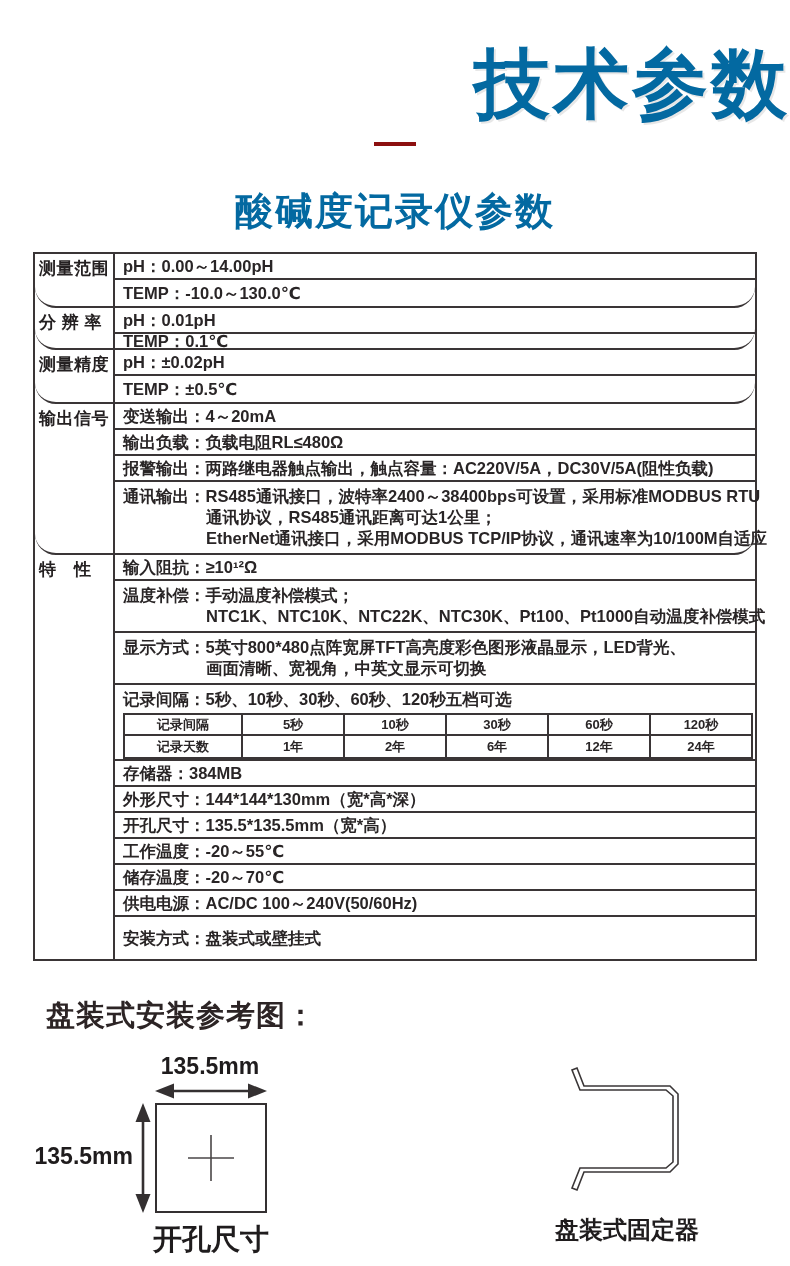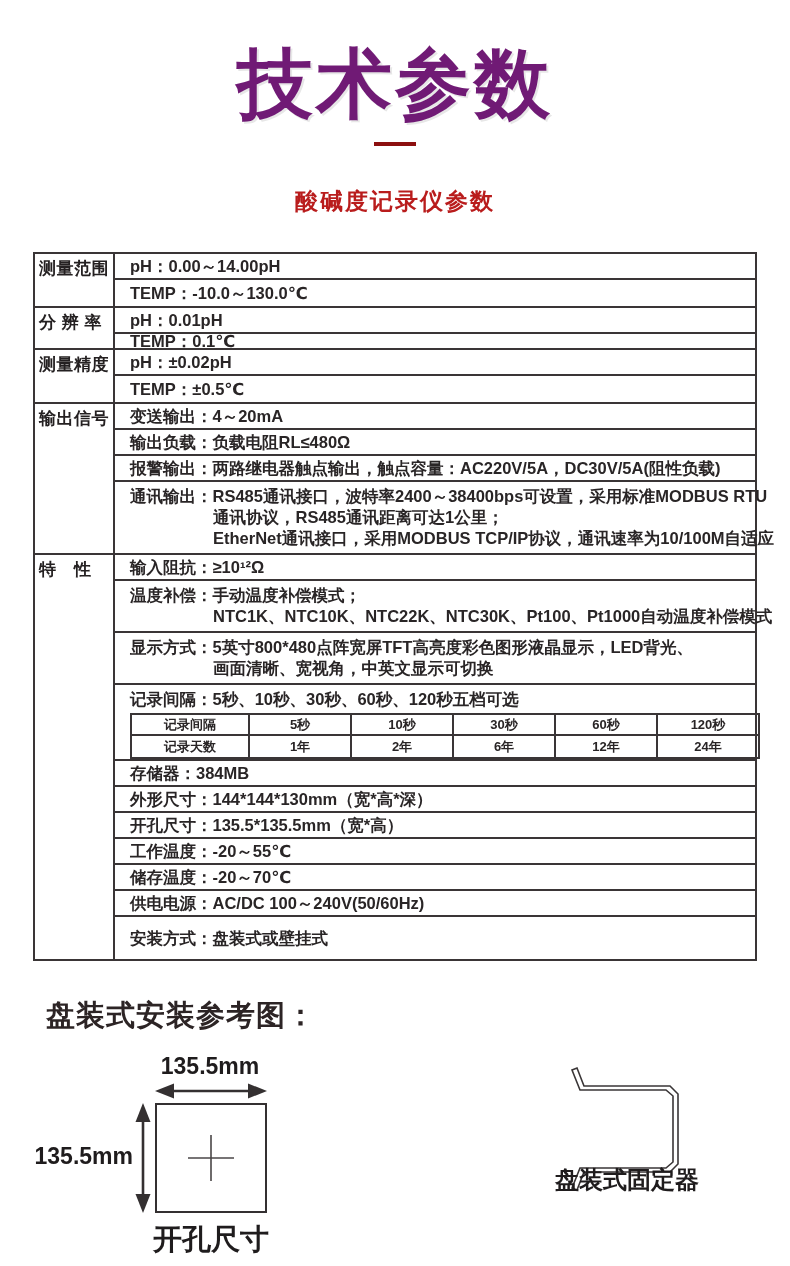--- a/index.html
+++ b/index.html
@@ -1,39 +1,39 @@
 <!DOCTYPE html>
 <html><head>
 <meta charset="utf-8">
 <style>
   * { box-sizing: border-box; margin: 0; padding: 0; }
   html,body { background:#ffffff; }
   body { font-family: "Liberation Sans", "DejaVu Sans", sans-serif; color:#292526; }
   .page { position:relative; width:790px; height:1266px; margin:0 auto; background:#ffffff; overflow:hidden; }
 
   
-  .title { position:absolute; top:34px; left:0; width:100%; text-align:center;
-           font-size:76px; font-weight:900; letter-spacing:3px; color:#701a75;
+  .title { position:absolute; top:34px; left:0; width:100%; text-align:right;
+           font-size:76px; font-weight:900; letter-spacing:3px; color:#0369a1;
            text-shadow:2px 2px 0 rgba(60,55,55,0.12); }
   .red-dash { position:absolute; top:142px; left:50%; margin-left:-21px;
               width:42px; height:4px; background:#8c0f0f; }
   .subtitle { position:absolute; top:186px; left:0; width:100%; text-align:center;
-              font-size:23px; font-weight:700; letter-spacing:2px; color:#b91c1c; }
+              font-size:38px; font-weight:700; letter-spacing:2px; color:#0369a1; }
 
   
   .spec-table { position:absolute; left:33px; top:252px; width:724px;
                 border:2px solid #3a3536; background:#fff; }
-  .group { display:flex; border-bottom:2px solid #3a3536; }
+  .group { display:flex; border-bottom:2px solid #3a3536;border-radius:21px; }
   .group:last-child { border-bottom:none; }
   .group-label { flex:0 0 80px; width:80px; border-right:2px solid #3a3536;
                  font-size:17px; font-weight:700; padding:3px 0 0 4px; letter-spacing:0.5px;
                  white-space:pre; color:#242021; }
   .group-rows { flex:1 1 auto; min-width:0; }
   .row { border-bottom:2px solid #3a3536; display:flex; flex-direction:column;
-         justify-content:center; padding-left:15px; overflow:visible; }
+         justify-content:center; padding-left:8px; overflow:visible; }
   .row:last-child { border-bottom:none; }
   .line { font-size:16.5px; font-weight:700; line-height:21px; white-space:nowrap; color:#292526; }
   .line.cont { padding-left:83px; }
 
   
   .record-row { justify-content:flex-start; padding-top:2px; }
   .record-row .line { line-height:24px; }
   .rec-table { width:630px; margin-top:2px; border:2px solid #3a3536; }
   .rec-row { display:flex; height:21px; }
   .rec-row:first-child { border-bottom:2px solid #3a3536; }
@@ -44,21 +44,21 @@
 
   
   .mount-title { position:absolute; left:46px; top:996px; font-size:29px; font-weight:700;
                  letter-spacing:1px; color:#2c2425; }
   .dim-label-top { position:absolute; left:150px; top:1053px; width:120px; text-align:center;
                    font-size:23px; font-weight:700; color:#1f1c1d; }
   .dim-label-left { position:absolute; left:30px; top:1143px; width:103px; text-align:right;
                     font-size:23px; font-weight:700; color:#1f1c1d; }
   .caption-cutout { position:absolute; left:151px; top:1220px; width:120px; text-align:center;
                     font-size:29px; font-weight:700; color:#1f1c1d; }
-  .caption-fixer { position:absolute; left:552px; top:1164px; width:150px; text-align:center;
+  .caption-fixer { position:absolute; left:552px; top:1214px; width:150px; text-align:center;
                    font-size:24px; font-weight:700; color:#1f1c1d; }
   .svg-abs { position:absolute; }
 </style>
 </head>
 <body>
 
 <div class="page">
 
   <h1 class="title">技术参数</h1>
   <div class="red-dash"></div>

